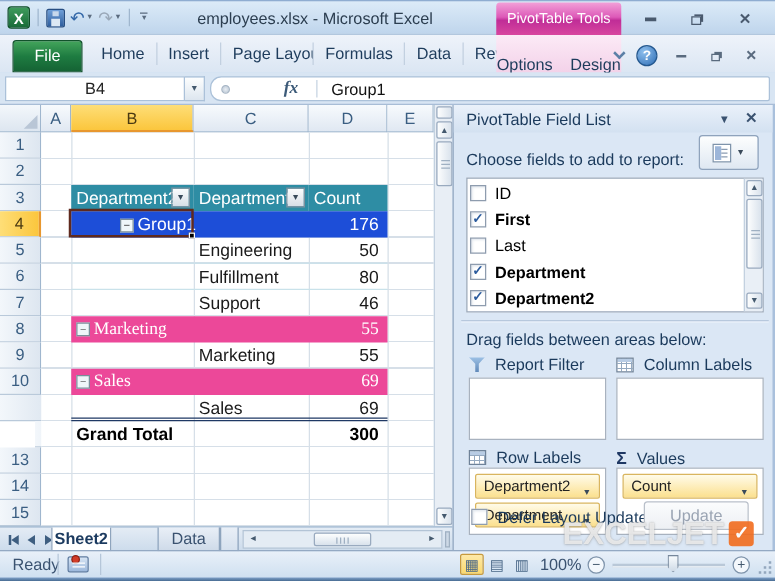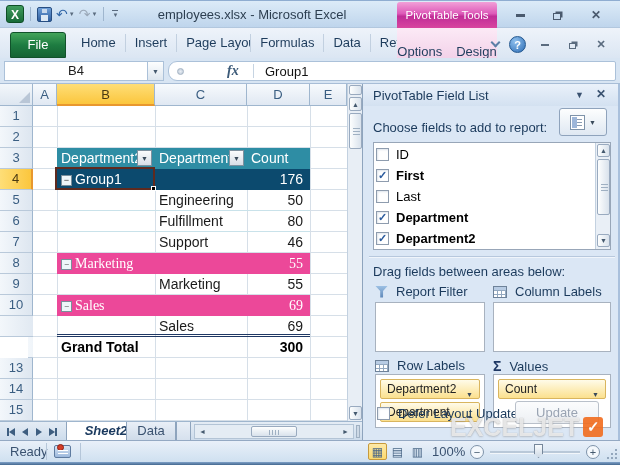--- a/index.html
+++ b/index.html
@@ -86,21 +86,21 @@
     border-right:1px solid #9fb6ce; border-bottom:1px solid #b9c9da; font-size:13px; color:#3a5e82;
     text-align:center; line-height:20px; }
   .rowhdr.sel { background:linear-gradient(90deg,#fede77,#fbc63d); border-right:2px solid #e8972e; color:#4a3a12; }
   #cells { position:absolute; left:33px; top:22px; width:314px; height:315px; background:#fff;
     background-image:repeating-linear-gradient(to bottom, transparent 0 20px, #d6dfe8 20px 21px); }
   .vline { position:absolute; top:22px; width:1px; height:315px; background:#d6dfe8; }
 
   
   .pvt { position:absolute; height:21px; font-size:14px; line-height:21px; overflow:hidden; }
   .pvt-hdr { background:#2e8da4; color:#fff; }
-  .band-a { background:#0c4a6e; }
+  .band-a { background:#1d4ed8;padding-left:35px; }
   .band-b { background:#ec4899;font-family:Liberation Serif, serif; }
   .pvt-band { position:absolute; left:57px; width:253px; height:21px; color:#fff; font-size:14px; line-height:21px; }
   .pvt-detail { position:absolute; left:57px; width:253px; height:21px; font-size:14px; line-height:20px; color:#1a1a1a; }
   .pvt-val { position:absolute; left:190px; top:0; width:56px; text-align:right; }
   .pvt-lbl-c { position:absolute; left:102px; top:0; }
   .minusbox { display:inline-block; width:11px; height:11px; margin:0 3px 0 4px; background:#eef6f9;
     border:1px solid #7a8e9a; color:#333; font-size:9px; line-height:9px; text-align:center; vertical-align:1px; }
   .filter-btn { position:absolute; top:2px; width:15px; height:16px; background:linear-gradient(#fbfcfd,#d7dee6);
     border:1px solid #7e919f; font-size:7px; color:#3a4a5a; text-align:center; line-height:15px; }
   #sel-border { position:absolute; left:55px; top:83px; width:100px; height:23px;
@@ -119,21 +119,21 @@
 
   
   #sheetrow { position:absolute; left:0; top:421px; width:362px; height:19px;
     background:linear-gradient(#e4ecf5,#cddcec); border-top:1px solid #9fb6ce; }
   .nav-btn { position:absolute; top:3px; width:13px; height:13px; display:flex; align-items:center; justify-content:center; }
   .tri-l { width:0; height:0; border-top:4px solid transparent; border-bottom:4px solid transparent; border-right:6px solid #3e5e80; }
   .tri-r { width:0; height:0; border-top:4px solid transparent; border-bottom:4px solid transparent; border-left:6px solid #3e5e80; }
   .nav-bar { width:2px; height:8px; background:#3e5e80; }
   .sheet-tab { position:absolute; top:0; height:19px; font-size:13px; text-align:center; line-height:18px;
     border:1px solid #8ea4bd; border-top:none; }
-  #tab-sheet2 { left:66px; width:80px; background:#fff; font-weight:bold; color:#1b3a5f;font-style:italic; }
+  #tab-sheet2 { left:41px; width:48px; background:#fff; font-weight:bold; color:#1b3a5f; }
   #tab-data { left:126px; width:50px; background:linear-gradient(#e9eff7,#cfdbe9); color:#3a5270; }
   #tab-stub { left:176px; width:15px; background:linear-gradient(#e9eff7,#d6e1ee); border:1px solid #8ea4bd; border-top:none; height:19px; position:absolute; }
   #hscroll { position:absolute; left:194px; top:2px; width:160px; height:15px; background:#e4ecf4; border:1px solid #b3c4d6; }
   .hs-btn { position:absolute; top:1px; width:13px; height:11px; font-size:7px; color:#44596e; text-align:center; line-height:11px; }
   #hs-thumb { position:absolute; left:56px; top:1px; width:46px; height:11px; background:linear-gradient(#fdfefe,#d9e2ec);
     border:1px solid #99aabf; border-radius:2px; }
   #hs-thumb .grip { position:absolute; left:17px; top:3px; width:1px; height:5px; background:#9fb0c2; box-shadow:3px 0 0 #9fb0c2,6px 0 0 #9fb0c2,9px 0 0 #9fb0c2; }
   #tab-split { position:absolute; left:356px; top:3px; width:4px; height:13px; background:#cdd9e6; border:1px solid #9fb0c2; }
 
   

